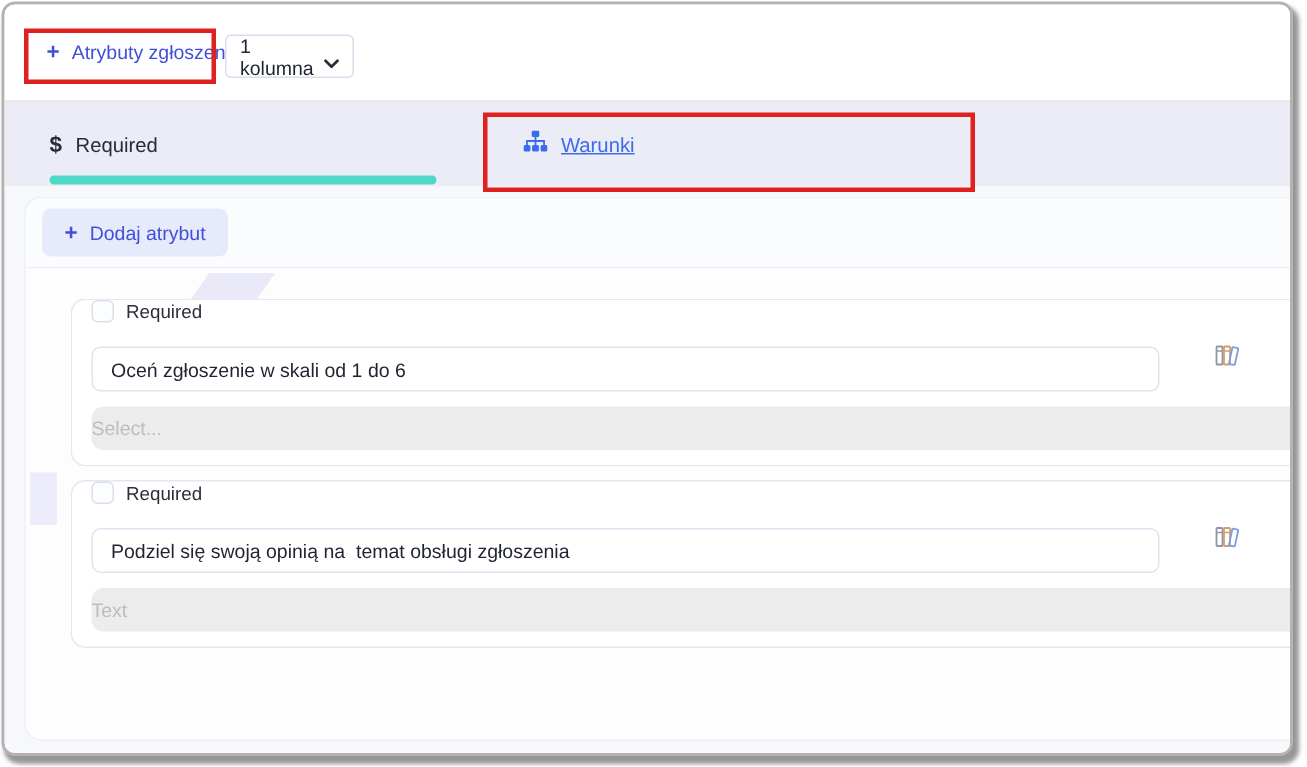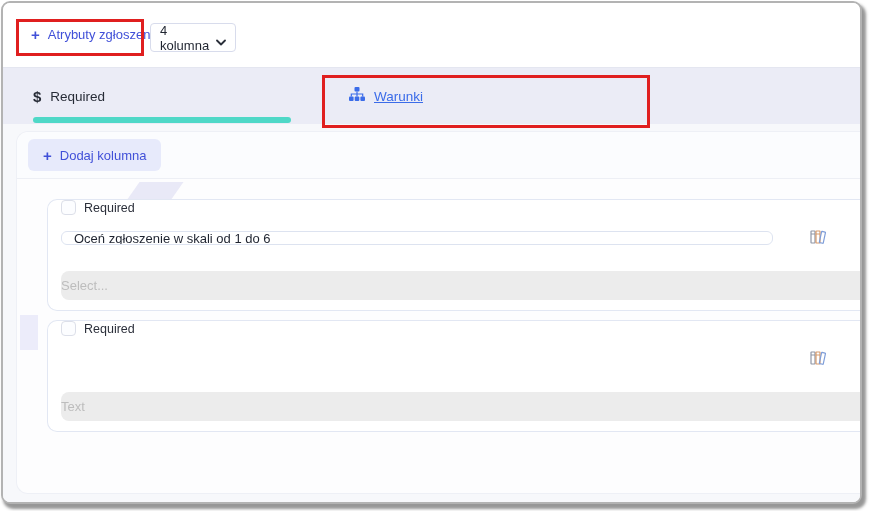--- a/index.html
+++ b/index.html
@@ -85,21 +85,21 @@
   }
   .card-1 { top:67px; }
   .card-2 { top:188px; }
   .req-row { position:absolute; left:13px; top:0; display:flex; align-items:center; gap:8px;justify-content:flex-end; }
   .checkbox {
     width:15px; height:15px; border:1.5px solid #dcdfe9; border-radius:4px;
     background:#fcfdff; display:inline-block; cursor:pointer;
   }
   .req-label { font-size:12.5px; color:#2b2f3a; }
   .q-input {
-    position:absolute; left:13px; top:31px; width:712px; height:14px;
+    position:absolute; left:13px; top:31px; width:712px; height:30px;
     border:1px solid #dde3f0; border-radius:6px; background:#fff;
     padding:0 12px; font-size:13px; color:#1f2430; font-family:inherit;
   }
   .answer-bar {
     position:absolute; left:13px; top:71px; right:0; height:29px;
     background:#ececec; border-radius:8px 0 0 8px;
     display:flex; align-items:center; 
     font-size:13px; color:#bdbdbd;
   }
   .books-icon { position:absolute; left:760px; top:27px; width:20px; height:20px; cursor:pointer; }
@@ -109,21 +109,21 @@
 
 <div class="stage">
   <div class="shot">
 
     <div class="topbar">
       <button class="attr-btn">
         <span class="plus">+</span>
         <span>Atrybuty zgłoszenia</span>
       </button>
       <div class="columns-dd">
-        <span>4 kolumna</span>
+        <span>1 kolumna</span>
         <span class="chev">
           <svg width="10" height="7" viewBox="0 0 10 7">
               <polyline points="1,1.5 5,5.5 9,1.5" fill="none" stroke="#2a2f3a" stroke-width="1.8" stroke-linecap="round" stroke-linejoin="round"></polyline>
             </svg>
         </span>
       </div>
     </div>
 
     <div class="tabbar">
       <div class="tab tab-formularz">
@@ -147,21 +147,21 @@
         <span>Warunki</span>
       </div>
       <div class="teal-underline"></div>
     </div>
 
     <div class="content">
       <div class="panel">
         <div class="panel-header">
           <button class="add-btn">
             <span class="plus">+</span>
-            <span>Dodaj kolumna</span>
+            <span>Dodaj atrybut</span>
           </button>
         </div>
 
         <div class="deco-band"></div>
         <div class="deco-rect"></div>
 
         <div class="card card-1">
           <div class="req-row">
             <span class="checkbox"></span>
             <span class="req-label">Required</span>
@@ -179,20 +179,21 @@
               <line x1="8" y1="7" x2="12" y2="7" stroke="#d79a6a" stroke-width="1"></line>
             </svg>
           </span>
         </div>
 
         <div class="card card-2">
           <div class="req-row">
             <span class="checkbox"></span>
             <span class="req-label">Required</span>
           </div>
+          <input class="q-input" type="text" value="Podziel się swoją opinią na  temat obsługi zgłoszenia" style="">
           <div class="answer-bar">
             <span>Text</span>
           </div>
           <span class="books-icon">
             <svg width="20" height="20" viewBox="0 0 20 20">
               <rect x="3" y="4" width="4" height="12" rx="0.5" fill="none" stroke="#8f96a6" stroke-width="1.2"></rect>
               <rect x="8" y="4" width="4" height="12" rx="0.5" fill="none" stroke="#d79a6a" stroke-width="1.2"></rect>
               <rect x="12.4" y="4.6" width="4" height="11.5" rx="0.5" fill="none" stroke="#7f9ed9" stroke-width="1.2" transform="rotate(12 14.4 10.4)"></rect>
               <line x1="3" y1="7" x2="7" y2="7" stroke="#8f96a6" stroke-width="1"></line>
               <line x1="8" y1="7" x2="12" y2="7" stroke="#d79a6a" stroke-width="1"></line>

